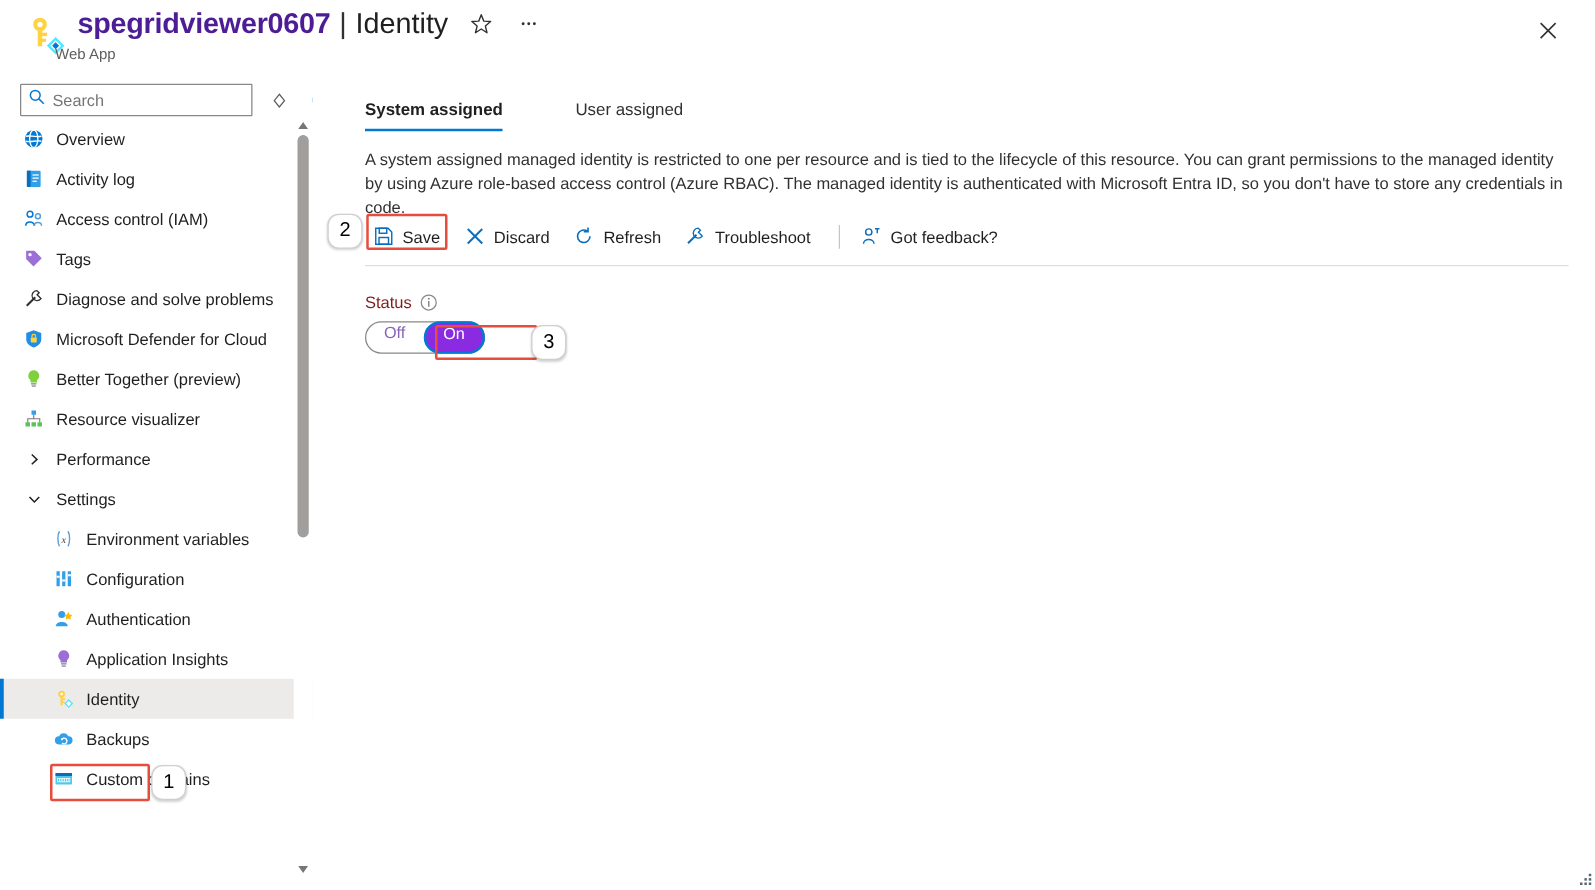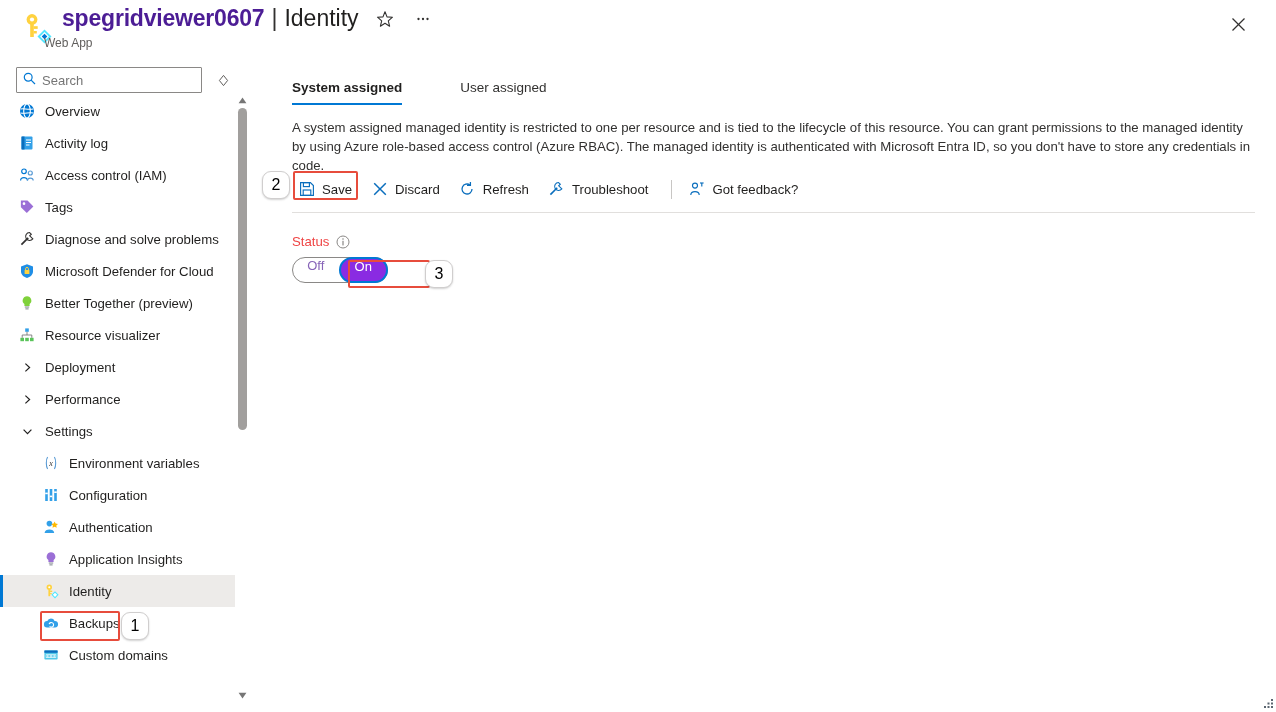--- a/index.html
+++ b/index.html
@@ -89,21 +89,21 @@
              display: flex; align-items: center; }
   .tb-btn { display: flex; align-items: center; height: 30px; padding: 0 9px 0 6px;
             font-size: 13.2px; color: #201f1e; cursor: pointer; margin-right: 4px; }
   .tb-btn .tico { width: 17px; height: 17px; margin-right: 7px; display:flex;
                   align-items:center; justify-content:center; }
   .tb-sep { width: 1px; height: 19px; background: #c8c6c4; margin: 0 10px; }
   .tb-divider { position: absolute; left: 42px; top: 150px; width: 963px; height: 1px; background: #e1dfdd; }
 
   .status-block { position: absolute; left: 42px; top: 172px; }
   .status-label-row { display: flex; align-items: center; margin-bottom: 8px; }
-  .status-label { font-size: 13.2px; color: #ef4444; }
+  .status-label { font-size: 13.2px; color: #7f1d1d; }
   .info-i { margin-left: 7px; width: 14px; height: 14px; display:flex;
             align-items:center; justify-content:center; cursor:pointer; }
 
   .toggle {
     width: 96px; height: 26px; border: 1px solid #8a8886; border-radius: 13px;
     display: flex; background: #fff; position: relative; overflow: visible;
   }
   .toggle .seg { flex: 1; display: flex; align-items: flex-start; justify-content: center;
                  font-size: 13px; cursor: pointer; border-radius: 13px; }
   .toggle .seg.off { color: #8764b8; }
@@ -286,28 +286,20 @@
             <rect x="6.2" y="1.4" width="3.6" height="3.4" fill="#32a0e8"></rect>
             <rect x="1.4" y="10.8" width="3.6" height="3.4" fill="#5ac45a"></rect>
             <rect x="6.2" y="10.8" width="3.6" height="3.4" fill="#5ac45a"></rect>
             <rect x="11" y="10.8" width="3.6" height="3.4" fill="#5ac45a"></rect>
             <path d="M8 4.8 V8 M3.2 10.8 V8 H12.8 V10.8" stroke="#7a7a7a" stroke-width="0.9" fill="none"></path>
           </svg>
         </span>
         <span class="lbl">Resource visualizer</span>
       </div>
 
-      <div class="nav-item group">
-        <span class="chev">
-          <svg width="11" height="11" viewBox="0 0 11 11">
-            <polyline points="3.4,1.6 7.6,5.5 3.4,9.4" fill="none" stroke="#201f1e" stroke-width="1.2"></polyline>
-          </svg>
-        </span>
-        <span class="lbl">Deployment</span>
-      </div>
 
       <div class="nav-item group">
         <span class="chev">
           <svg width="11" height="11" viewBox="0 0 11 11">
             <polyline points="3.4,1.6 7.6,5.5 3.4,9.4" fill="none" stroke="#201f1e" stroke-width="1.2"></polyline>
           </svg>
         </span>
         <span class="lbl">Performance</span>
       </div>
 

